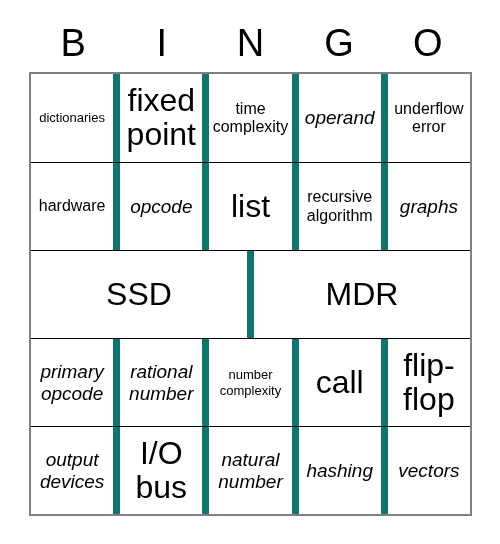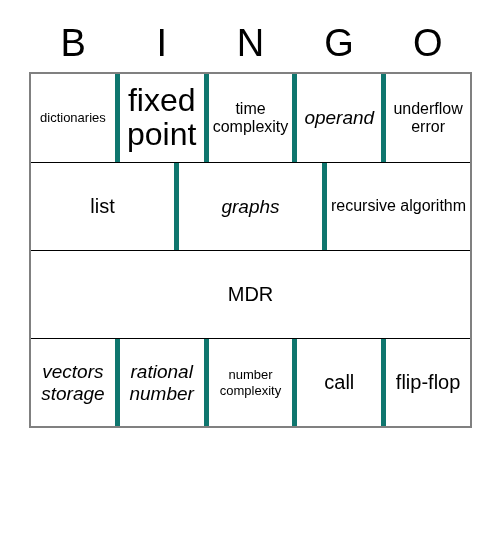--- a/index.html
+++ b/index.html
@@ -66,35 +66,35 @@
     box-sizing: border-box;
     display: flex;
     align-items: center;
     justify-content: center;
     text-align: center;
     padding: 1px 2px;
     overflow: hidden;
     background: #ffffff;
   }
   .cell + .cell {
-    border-left: 5px solid #0f766e;
+    border-left: 7px solid #0f766e;
   }
   .cell .txt {
     display: block;
     width: 100%;
     line-height: 1.08;
     word-break: break-word;
     hyphens: none;
   }
 
   
   .sz-xs .txt { font-size: 13px; line-height: 1.18; }
   .sz-sm .txt { font-size: 16px; line-height: 1.15; }
   .sz-md .txt { font-size: 19px; line-height: 1.12; font-style: italic; }
-  .sz-xl .txt { font-size: 20px; line-height: 1.06; }
+  .sz-xl .txt { font-size: 32px; line-height: 1.06; }
   .sz-xxl .txt { font-size: 32px; line-height: 1.06; }
 </style>
 </head>
 <body>
 
 <div class="card">
 
   <div class="header-row">
     <div class="header-cell">
       <span>B</span>
@@ -127,50 +127,76 @@
       </div>
       <div class="cell sz-md">
         <span class="txt">operand</span>
       </div>
       <div class="cell sz-sm">
         <span class="txt">underflow error</span>
       </div>
     </div>
 
     <div class="grid-row">
+      <div class="cell sz-sm">
+        <span class="txt">hardware</span>
+      </div>
+      <div class="cell sz-md">
+        <span class="txt">opcode</span>
+      </div>
       <div class="cell sz-xl">
         <span class="txt">list</span>
       </div>
+      <div class="cell sz-sm">
+        <span class="txt">recursive algorithm</span>
+      </div>
       <div class="cell sz-md">
         <span class="txt">graphs</span>
       </div>
-      <div class="cell sz-sm">
-        <span class="txt">recursive algorithm</span>
-      </div>
-    </div>
-
-    <div class="grid-row">
+    </div>
+
+    <div class="grid-row">
+      <div class="cell sz-xxl">
+        <span class="txt">SSD</span>
+      </div>
       <div class="cell sz-xl">
         <span class="txt">MDR</span>
       </div>
     </div>
 
     <div class="grid-row">
       <div class="cell sz-md">
-        <span class="txt">vectors storage</span>
+        <span class="txt">primary opcode</span>
       </div>
       <div class="cell sz-md">
         <span class="txt">rational number</span>
       </div>
       <div class="cell sz-xs">
         <span class="txt">number complexity</span>
       </div>
       <div class="cell sz-xl">
         <span class="txt">call</span>
       </div>
       <div class="cell sz-xl">
         <span class="txt">flip-flop</span>
       </div>
     </div>
 
+    <div class="grid-row">
+      <div class="cell sz-md">
+        <span class="txt">output devices</span>
+      </div>
+      <div class="cell sz-xl">
+        <span class="txt">I/O bus</span>
+      </div>
+      <div class="cell sz-md">
+        <span class="txt">natural number</span>
+      </div>
+      <div class="cell sz-md">
+        <span class="txt">hashing</span>
+      </div>
+      <div class="cell sz-md">
+        <span class="txt">vectors</span>
+      </div>
+    </div>
 
   </div>
 </div>
 
 </body></html>

